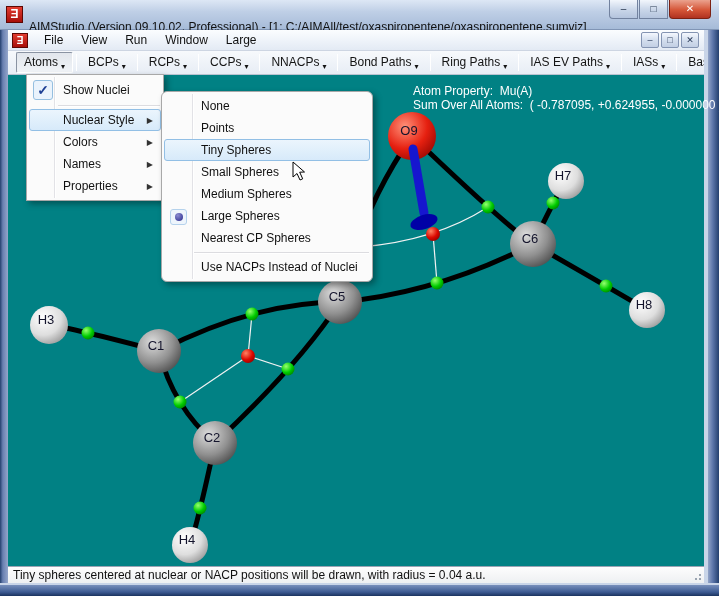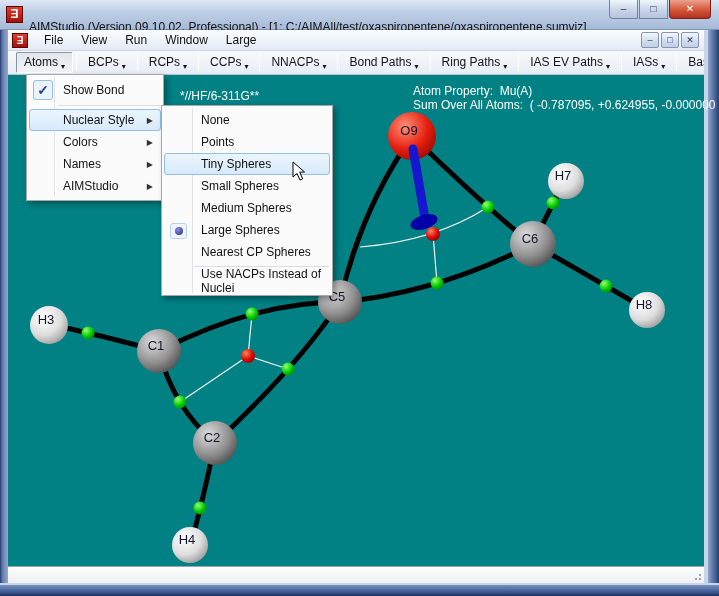--- a/index.html
+++ b/index.html
@@ -67,21 +67,21 @@
   .grip { position:absolute; right:3px; bottom:3px; width:9px; height:9px; }
   .grip i { position:absolute; width:2px; height:2px; background:#9aa4b0; }
 
   
   .menu { position:absolute; background:#fbfbfb; border:1px solid #a8a8a8;
     box-shadow:3px 3px 6px rgba(0,0,0,.35); z-index:50; padding:3px 1px; }
   .menu .gutterline { position:absolute; top:2px; bottom:2px; width:1px; background:#e2e2e6;
     box-shadow:1px 0 0 #fff; }
   #atoms-menu { left:26px; top:74px; width:138px; }
   #atoms-menu .gutterline { left:27px; }
-  #nuclear-menu { left:161px; top:105px; width:172px; }
+  #nuclear-menu { left:161px; top:91px; width:212px;border-radius:6px; }
   #nuclear-menu .gutterline { left:30px; }
   .menu-row { position:relative; height:22px; display:flex; align-items:center;
     font-size:12px; color:#111; border:1px solid transparent; border-radius:3px; margin:0 1px; }
   #atoms-menu .menu-row { padding-left:33px; }
   #nuclear-menu .menu-row { padding-left:36px; }
   .menu-row.first { height:24px; }
   .menu-row.hl { background:linear-gradient(180deg,#ebf5fd,#d7eafa);
     border-color:#92bfe5;align-items:center; }
   .menu-sep { height:1px; background:#dcdce0; box-shadow:0 1px 0 #fff; margin:3px 2px 3px 30px; }
   .sub-arrow { position:absolute; right:7px; font-size:8px; color:#333; }
@@ -259,49 +259,50 @@
         <text x="148" y="275" text-anchor="middle" font-size="13" fill="#14142c" font-family="&quot;Liberation Sans&quot;, sans-serif">C1</text>
         <text x="204" y="367" text-anchor="middle" font-size="13" fill="#14142c" font-family="&quot;Liberation Sans&quot;, sans-serif">C2</text>
         <text x="179" y="469" text-anchor="middle" font-size="13" fill="#14142c" font-family="&quot;Liberation Sans&quot;, sans-serif">H4</text>
       </svg>
     <div class="vp-text" id="method-text">*//HF/6-311G**</div>
     <div class="vp-text" id="atom-property">Atom Property:  Mu(A)</div>
     <div class="vp-text" id="sum-atoms">Sum Over All Atoms:  ( -0.787095, +0.624955, -0.000000 )</div>
   </div>
 
   <div class="statusbar">
+    <span>Tiny spheres centered at nuclear or NACP positions will be drawn, with radius = 0.04 a.u.</span>
     <div class="grip">
       <i style="right:0;bottom:0;position:absolute"></i>
       <i style="right:4px;bottom:0;position:absolute"></i>
       <i style="right:0;bottom:4px;position:absolute"></i>
     </div>
   </div>
   <div class="frame-bottom"></div>
 
   <div class="menu" id="atoms-menu">
     <div class="gutterline"></div>
   <div class="menu-row first">
         <div class="check-box">✓</div>
-        <span>Show Bond</span>
+        <span>Show Nuclei</span>
       </div>
       <div class="menu-sep"></div>
       <div class="menu-row hl">
         <span>Nuclear Style</span>
         <span class="sub-arrow">▶</span>
       </div>
       <div class="menu-row">
         <span>Colors</span>
         <span class="sub-arrow">▶</span>
       </div>
       <div class="menu-row">
         <span>Names</span>
         <span class="sub-arrow">▶</span>
       </div>
       <div class="menu-row">
-        <span>AIMStudio</span>
+        <span>Properties</span>
         <span class="sub-arrow">▶</span>
       </div>
     </div>
 
   <div class="menu" id="nuclear-menu">
     <div class="gutterline"></div>
   <div class="menu-row">
         <span>None</span>
       </div>
       <div class="menu-row">

